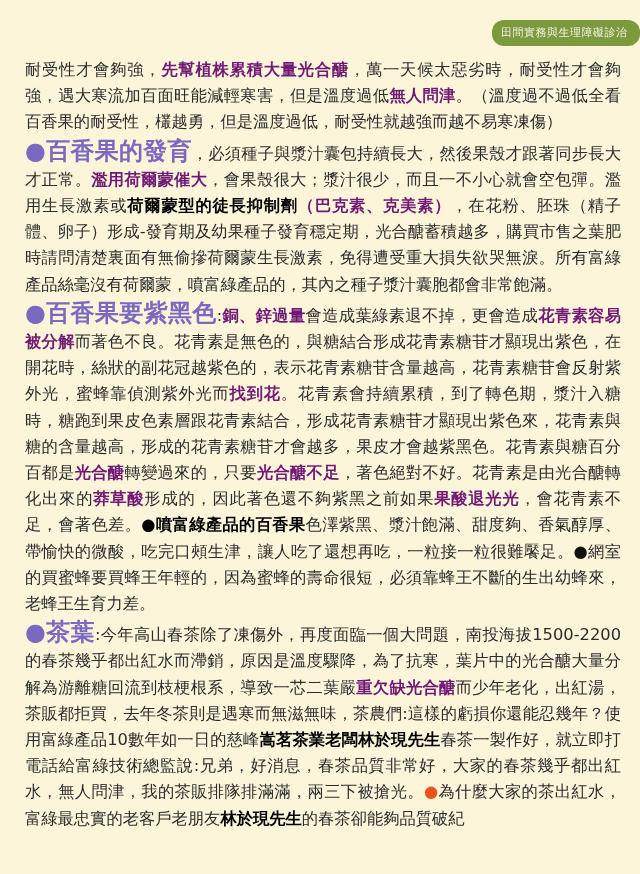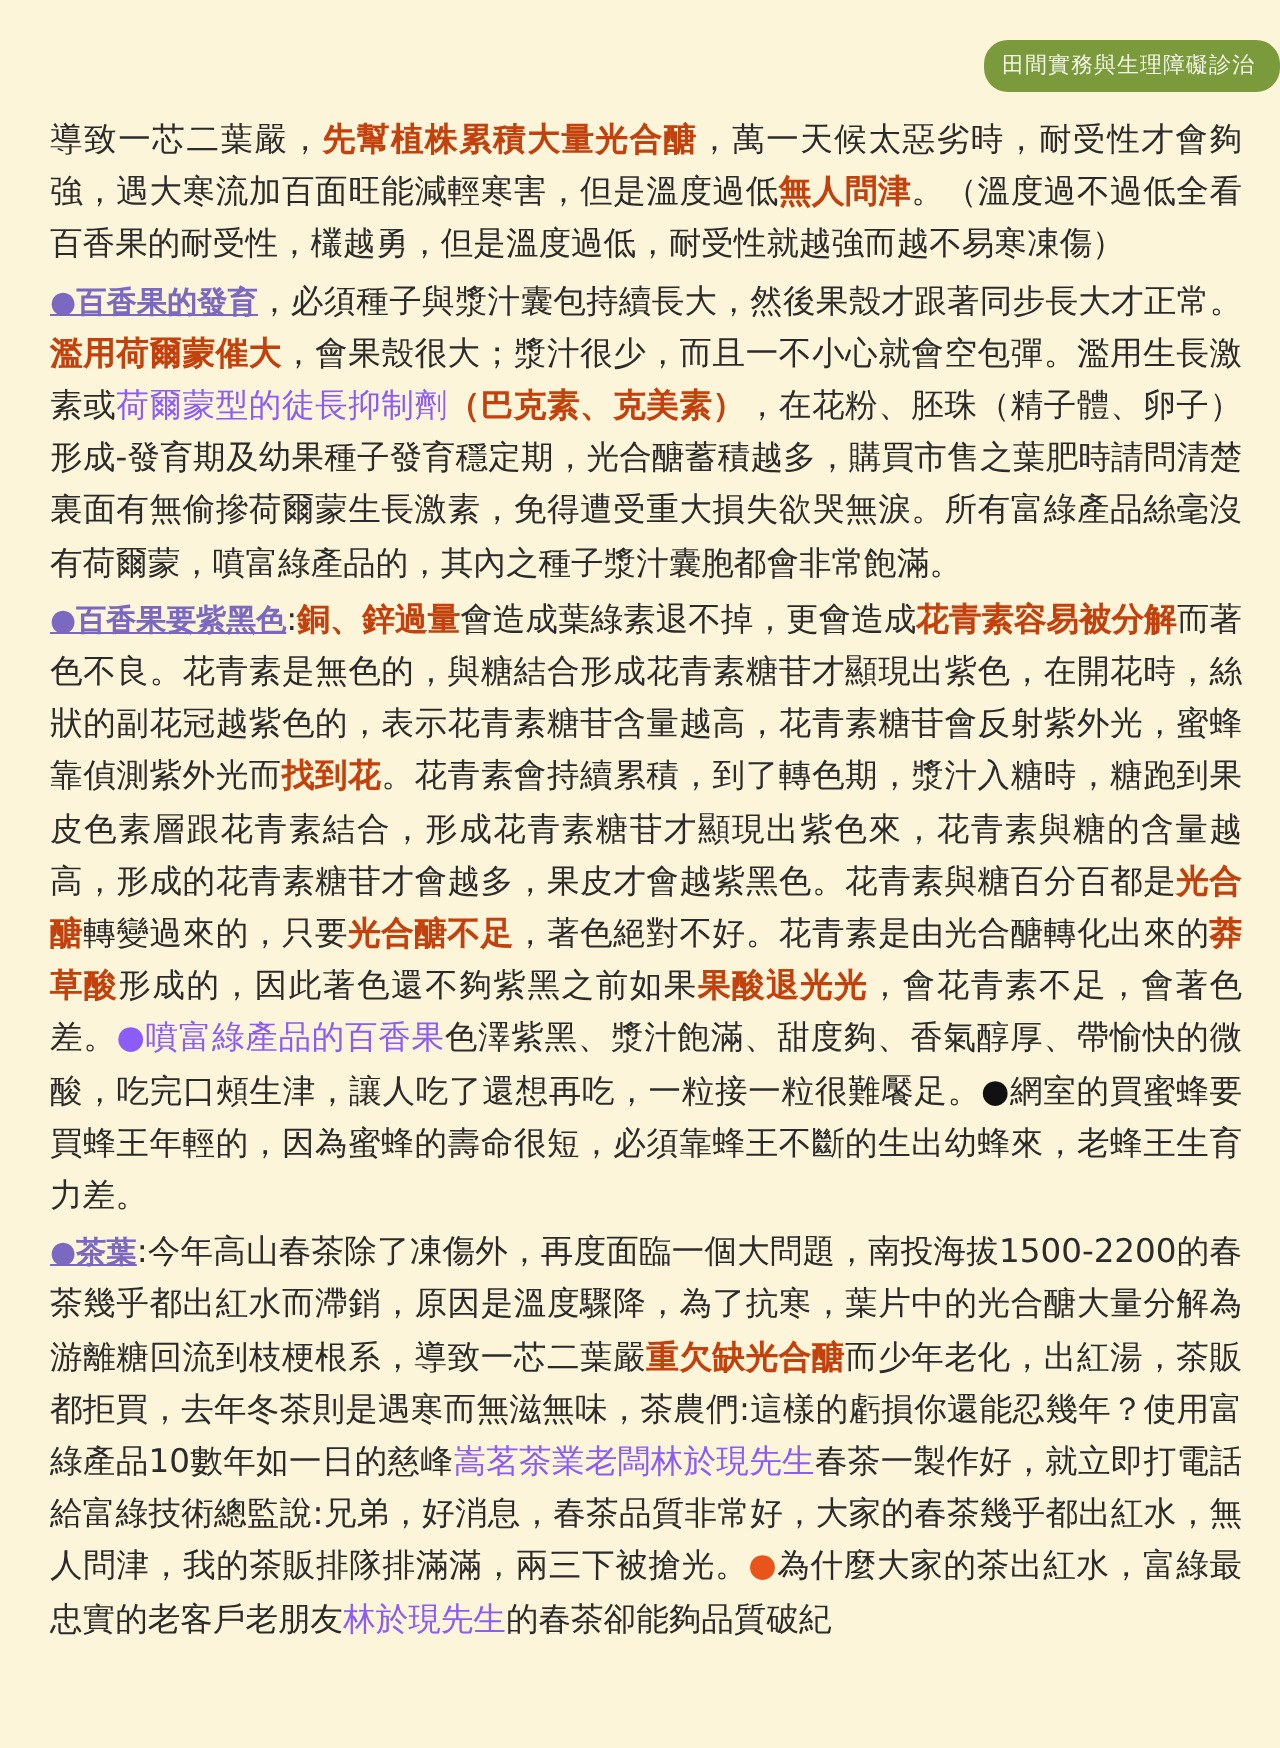--- a/index.html
+++ b/index.html
@@ -24,31 +24,31 @@
     position:absolute; top:57px; left:25px; width:596px;
   }
   .para {
     font-size:16.3px;
     line-height:26.2px;
     margin:0;
     text-align:justify;
     text-justify:inter-character;
   }
   .para + .para { margin-top:2px; }
-  .orange { color:#c2410c; font-weight:bold; }
-  .purple { color:#8b5cf6; font-weight:normal; }
-  .purple-h { color:#7b68c0; font-weight:bold; font-size:15px;text-decoration:underline; }
+  .orange { color:#701a75; font-weight:bold; }
+  .purple { color:#000000; font-weight:bold; }
+  .purple-h { color:#7b68c0; font-weight:bold; font-size:24px; }
   .orange-bullet { color:#e8541a; }
   .black-bullet { color:#111; }
 </style>
 </head>
 <body>
 
 <div class="header-bar">
   <span>田間實務與生理障礙診治</span>
 </div>
 
 <div class="content">
-  <p class="para"><span>導致一芯二葉嚴，</span><span class="orange">先幫植株累積大量光合醣</span><span>，萬一天候太惡劣時，耐受性才會夠強，遇大寒流加百面旺能減輕寒害，但是溫度過低</span><span class="orange">無人問津</span><span>。（溫度過不過低全看百香果的耐受性，欉越勇，但是溫度過低，耐受性就越強而越不易寒凍傷）</span></p>
+  <p class="para"><span>耐受性才會夠強，</span><span class="orange">先幫植株累積大量光合醣</span><span>，萬一天候太惡劣時，耐受性才會夠強，遇大寒流加百面旺能減輕寒害，但是溫度過低</span><span class="orange">無人問津</span><span>。（溫度過不過低全看百香果的耐受性，欉越勇，但是溫度過低，耐受性就越強而越不易寒凍傷）</span></p>
   <p class="para"><span class="purple-h">●百香果的發育</span><span>，必須種子與漿汁囊包持續長大，然後果殼才跟著同步長大才正常。</span><span class="orange">濫用荷爾蒙催大</span><span>，會果殼很大；漿汁很少，而且一不小心就會空包彈。濫用生長激素或</span><span class="purple">荷爾蒙型的徒長抑制劑</span><span class="orange">（巴克素、克美素）</span><span>，在花粉、胚珠（精子體、卵子）形成-發育期及幼果種子發育穩定期，光合醣蓄積越多，購買市售之葉肥時請問清楚裏面有無偷摻荷爾蒙生長激素，免得遭受重大損失欲哭無淚。所有富綠產品絲毫沒有荷爾蒙，噴富綠產品的，其內之種子漿汁囊胞都會非常飽滿。</span></p>
   <p class="para"><span class="purple-h">●百香果要紫黑色</span><span>:</span><span class="orange">銅、鋅過量</span><span>會造成葉綠素退不掉，更會造成</span><span class="orange">花青素容易被分解</span><span>而著色不良。花青素是無色的，與糖結合形成花青素糖苷才顯現出紫色，在開花時，絲狀的副花冠越紫色的，表示花青素糖苷含量越高，花青素糖苷會反射紫外光，蜜蜂靠偵測紫外光而</span><span class="orange">找到花</span><span>。花青素會持續累積，到了轉色期，漿汁入糖時，糖跑到果皮色素層跟花青素結合，形成花青素糖苷才顯現出紫色來，花青素與糖的含量越高，形成的花青素糖苷才會越多，果皮才會越紫黑色。花青素與糖百分百都是</span><span class="orange">光合醣</span><span>轉變過來的，只要</span><span class="orange">光合醣不足</span><span>，著色絕對不好。花青素是由光合醣轉化出來的</span><span class="orange">莽草酸</span><span>形成的，因此著色還不夠紫黑之前如果</span><span class="orange">果酸退光光</span><span>，會花青素不足，會著色差。</span><span class="purple">●噴富綠產品的百香果</span><span>色澤紫黑、漿汁飽滿、甜度夠、香氣醇厚、帶愉快的微酸，吃完口頰生津，讓人吃了還想再吃，一粒接一粒很難饜足。</span><span class="black-bullet">●</span><span>網室的買蜜蜂要買蜂王年輕的，因為蜜蜂的壽命很短，必須靠蜂王不斷的生出幼蜂來，老蜂王生育力差。</span></p>
   <p class="para"><span class="purple-h">●茶葉</span><span>:今年高山春茶除了凍傷外，再度面臨一個大問題，南投海拔1500-2200的春茶幾乎都出紅水而滯銷，原因是溫度驟降，為了抗寒，葉片中的光合醣大量分解為游離糖回流到枝梗根系，導致一芯二葉嚴</span><span class="orange">重欠缺光合醣</span><span>而少年老化，出紅湯，茶販都拒買，去年冬茶則是遇寒而無滋無味，茶農們:這樣的虧損你還能忍幾年？使用富綠產品10數年如一日的慈峰</span><span class="purple">嵩茗茶業老闆林於現先生</span><span>春茶一製作好，就立即打電話給富綠技術總監說:兄弟，好消息，春茶品質非常好，大家的春茶幾乎都出紅水，無人問津，我的茶販排隊排滿滿，兩三下被搶光。</span><span class="orange-bullet">●</span><span>為什麼大家的茶出紅水，富綠最忠實的老客戶老朋友</span><span class="purple">林於現先生</span><span>的春茶卻能夠品質破紀</span></p>
 </div>
 
 </body></html>

